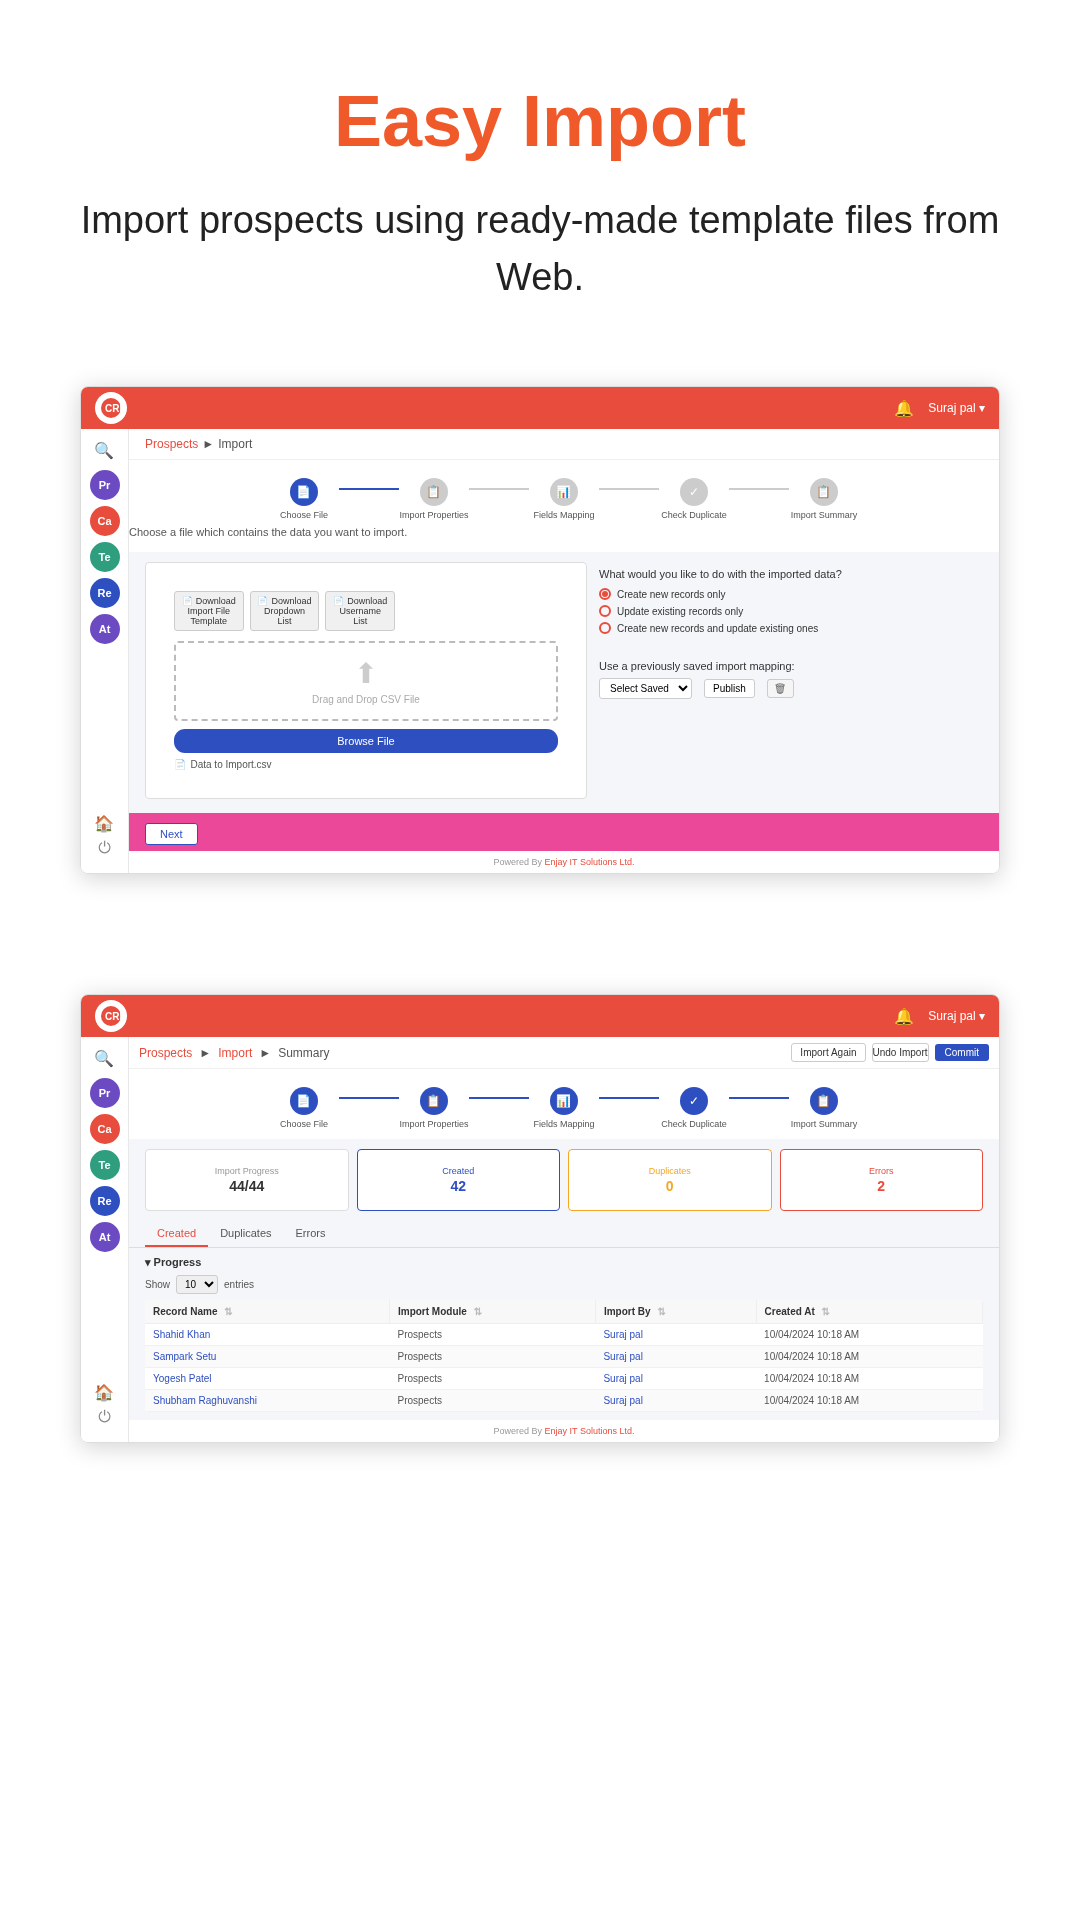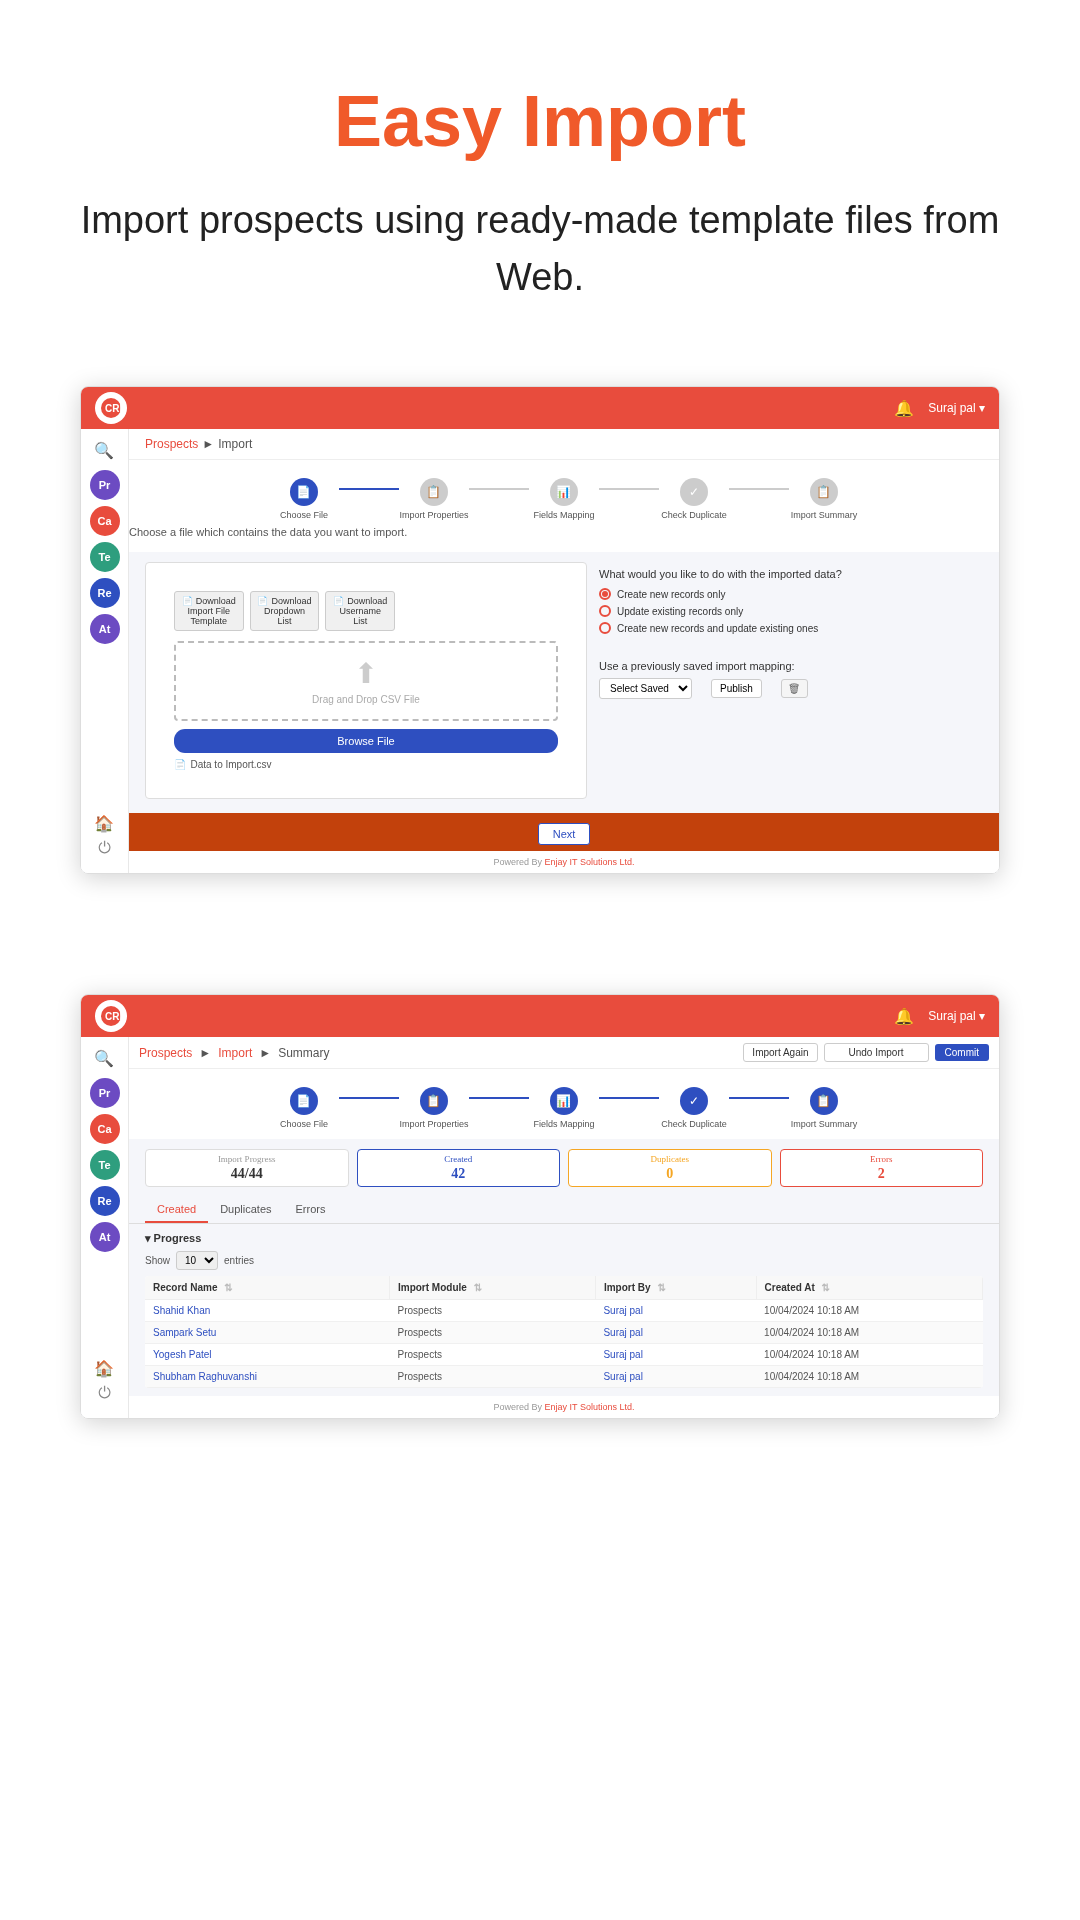--- a/index.html
+++ b/index.html
@@ -279,21 +279,21 @@
     }
     .mapping-title {
       font-size: 11px;
       color: #333;
       margin-top: 26px;
       margin-bottom: 6px;
     }
     .mapping-row {
       display: flex;
       align-items: center;
-      gap: 19px;
+      gap: 12px;
     }
     .select-saved {
       border: 1px solid #ccc;
       border-radius: 3px;
       padding: 3px 6px;
       font-size: 10px;
       background: #fff;
     }
     .publish-btn {
       background: #fff;
@@ -307,23 +307,23 @@
       background: #f5f5f5;
       border: 1px solid #ccc;
       border-radius: 3px;
       padding: 3px 6px;
       font-size: 10px;
       cursor: pointer;
       color: #555;
     }
     .next-btn-row {
       display: flex;
-      justify-content: center;
+      justify-content: flex-start;
       padding: 10px 16px 6px;
-      background: #c2410c;
+      background: #ec4899;
     }
     .next-btn {
       background: #fff;
       border: 1px solid #2e4fc0;
       border-radius: 3px;
       color: #2e4fc0;
       padding: 4px 14px;
       font-size: 11px;
       cursor: pointer;
     }
@@ -349,21 +349,21 @@
       color: #333;
       padding: 3px 8px;
       font-size: 10px;
       cursor: pointer;
     }
     .undo-import-btn {
       background: #fff;
       border: 1px solid #ccc;
       border-radius: 3px;
       color: #333;
-      padding: 3px 24px;
+      padding: 3px 0;
       font-size: 10px;
       cursor: pointer;
     }
     .commit-btn {
       background: #2e4fc0;
       border: none;
       border-radius: 3px;
       color: #fff;
       padding: 3px 10px;
       font-size: 10px;
@@ -375,23 +375,22 @@
       display: flex;
       gap: 8px;
       padding: 10px 16px;
       background: #f5f6fa;
     }
     .stat-card {
       flex: 1;
       background: #fff;
       border: 1px solid #ddd;
       border-radius: 4px;
-      padding: 4px;
+      padding: 16px;
       text-align: center;
-      font-family: Liberation Serif, serif;
     }
     .stat-card.highlighted { border-color: #2e4fc0; }
     .stat-card.orange { border-color: #f5a623; }
     .stat-card.red { border-color: #e84c3d; }
     .stat-label {
       font-size: 9px;
       color: #999;
       margin-bottom: 2px;
     }
     .stat-value {

